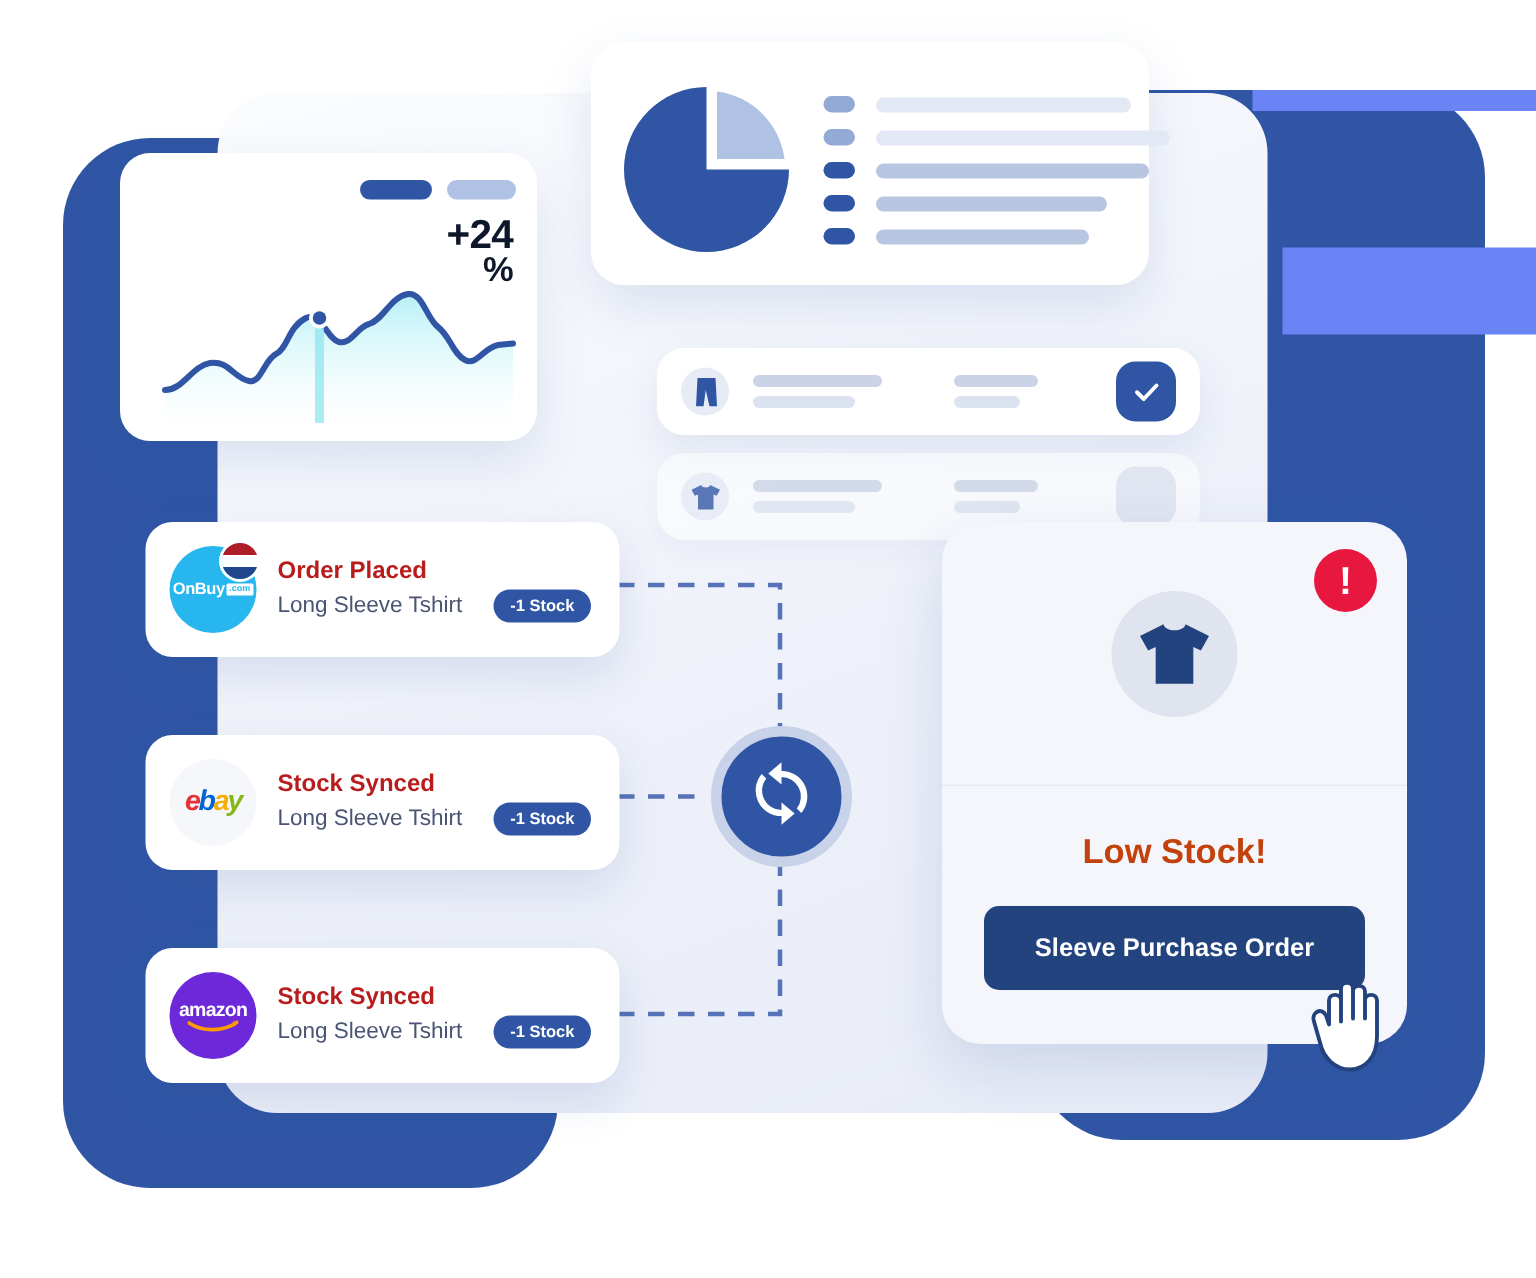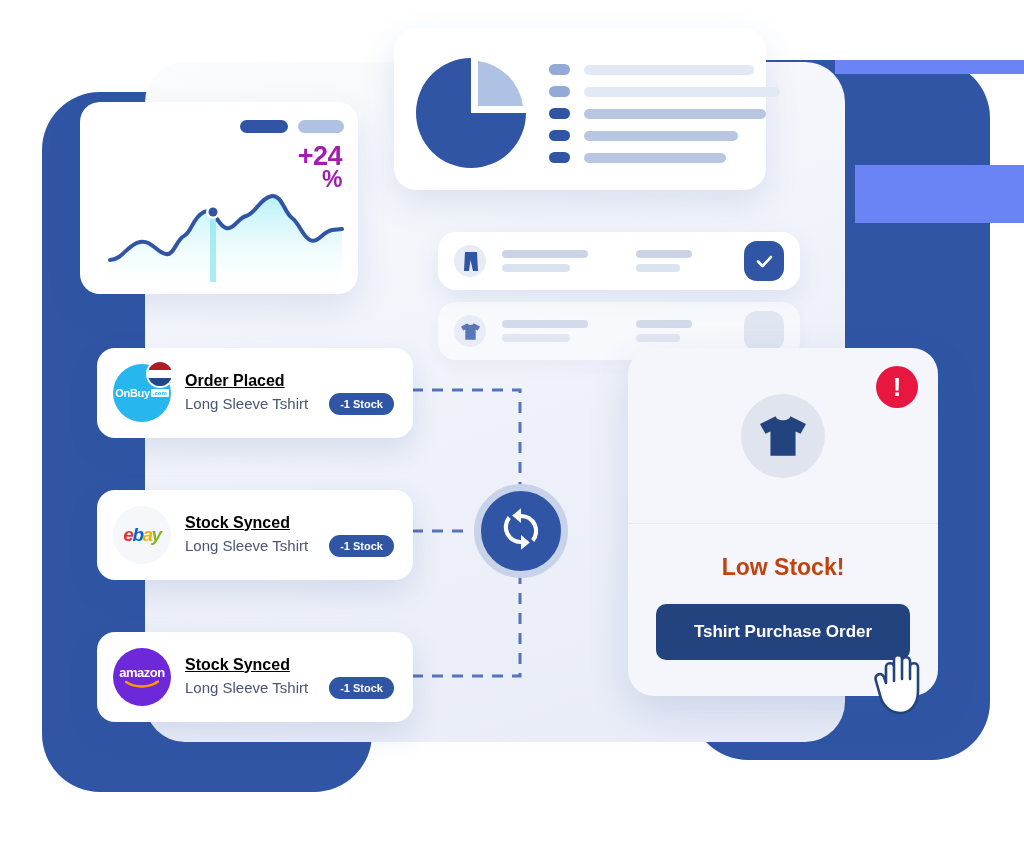--- a/index.html
+++ b/index.html
@@ -58,21 +58,21 @@
   }
 
   
   #chart-card { left: 80px; top: 102px; width: 278px; height: 192px; border-radius: 20px; }
   .pill-row { position: absolute; right: 14px; top: 18px; display: flex; gap: 10px; }
   .pill { height: 13px; border-radius: 7px; }
   .pill.dark { width: 48px; background: #2F55A4; }
   .pill.light { width: 46px; background: #AFC2E3; }
   .delta {
     position: absolute; right: 16px; top: 42px;
-    color: #a21caf; font-weight: bold; font-size: 27px;
+    color: #0f172a; font-weight: bold; font-size: 27px;
     letter-spacing: -0.5px; text-align: right; line-height: 0.92;
   }
   .delta .pct { display: block; font-size: 23px; }
   #spark { position: absolute; left: 0; bottom: 8px; width: 278px; height: 130px; }
 
   
   #pie-card { left: 394px; top: 28px; width: 372px; height: 162px; border-radius: 22px; }
   #pie-svg { position: absolute; left: 18px; top: 26px; }
   .legend { position: absolute; left: 155px; top: 36px; display: flex; flex-direction: column; gap: 11px; }
   .legend-row { display: flex; align-items: center; gap: 14px; }
@@ -121,21 +121,21 @@
     position: absolute; width: 316px; height: 90px;
     background: #ffffff; border-radius: 18px;
     box-shadow: 0 12px 30px rgba(47,85,164,0.14);
     display: flex; align-items: center; padding: 0 16px; gap: 14px;
   }
   #notif-onbuy  { left: 97px; top: 348px; }
   #notif-ebay   { left: 97px; top: 490px; }
   #notif-amazon { left: 97px; top: 632px; }
   .notif-logo { width: 58px; height: 58px; position: relative; flex: none; }
   .notif-text { display: flex; flex-direction: column; gap: 3px; }
-  .notif-title { font-size: 16px; font-weight: bold; color: #000000; text-decoration: underline; }
+  .notif-title { font-size: 16px; font-weight: bold; color: #b91c1c; }
   .notif-sub-row { display: flex; align-items: center; gap: 21px; }
   .notif-sub { font-size: 15px; color: #4A5474; white-space: nowrap; }
   .stock-badge {
     background: #2F55A4; color: #fff; font-size: 11px; font-weight: bold;
     border-radius: 11px; padding: 5px 11px; white-space: nowrap;
   }
 
   
   .onbuy-circle {
     width: 58px; height: 58px; border-radius: 50%;
@@ -390,21 +390,21 @@
       <span class="ls-avatar">
         <svg width="46" height="42" viewBox="0 0 22 19" fill="#23437E">
           <path d="M7.5 0 C8 2.6 14 2.6 14.5 0 L22 3.8 L19.4 8.4 L17 7.3 V19 H5 V7.3 L2.6 8.4 L0 3.8 Z"></path>
         </svg>
       </span>
     </div>
     <div class="alert-badge">
       <span>!</span>
     </div>
     <div class="ls-title">Low Stock!</div>
-    <button class="ls-btn">Tshirt Purchase Order</button>
+    <button class="ls-btn">Sleeve Purchase Order</button>
   </div>
 
   <svg id="cursor" width="62" height="72" viewBox="0 0 62 72">
     <path d="M14 22 C14 17 22 17 22 22 L22 36 L22 14 C22 9 30 9 30 14 L30 34 L30 16
              C30 11 38 11 38 16 L38 34 L38 22 C38 17 46 17 46 22 L46 46
              C46 60 38 68 28 68 C18 68 10 60 8 50 L4 36 C2 30 9 26 12 32 L14 38 Z" fill="#ffffff" stroke="#23437E" stroke-width="2.6" stroke-linejoin="round"></path>
   </svg>
 
 </div>
 

